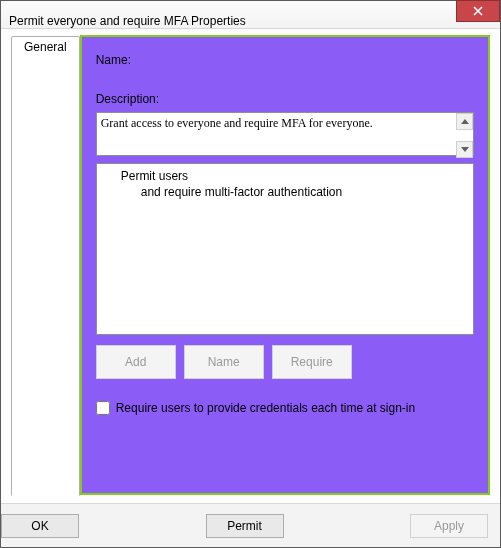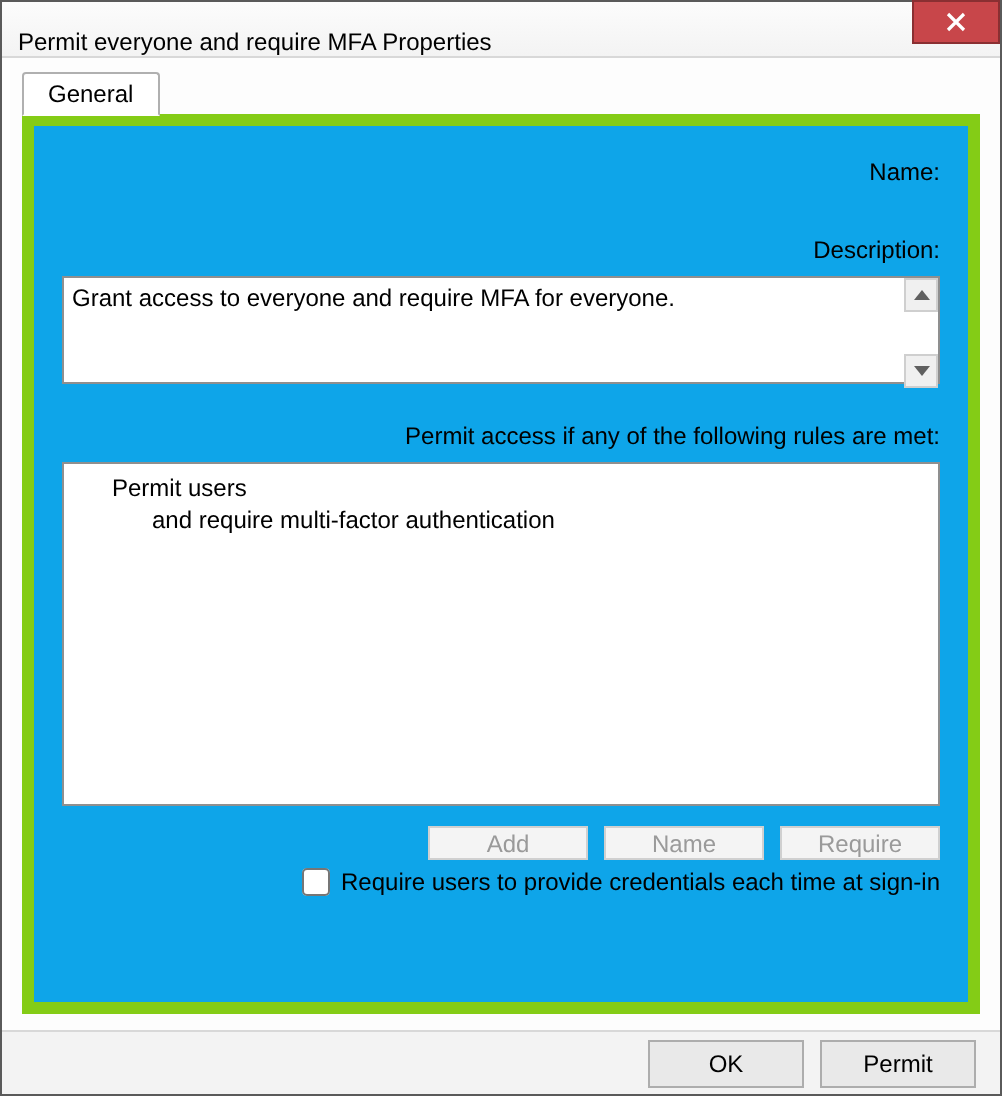--- a/index.html
+++ b/index.html
@@ -47,48 +47,47 @@
     align-items: center;
     justify-content: center;
     color: #fff;
   }
   .closebtn svg { display: block; }
   .client {
     flex: 1;
     background: #fdfdfd;
     padding: 6px 10px 8px 10px;
     display: flex;
-    flex-direction: column;
+    flex-direction: row;
   }
   .tabstrip {
     display: flex;
     position: relative;
     z-index: 2;
   }
   .tab {
     border: 1px solid #b0b0b0;
     border-bottom: 1px solid #fff;
     background: #fff;
     padding: 3px 12px;
     font-size: 12px;
     border-radius: 2px 2px 0 0;
     position: relative;
     top: 1px;
   }
   .tabpanel {
-    border: 6px solid #84cc16;
-    background: #0ea5e9;
+    border: 2px solid #84cc16;
+    background: #8b5cf6;
     flex: 1;
     padding: 14px 14px 10px 14px;
     display: flex;
     flex-direction: column;
     gap: 4px;
     position: relative;
     z-index: 1;
-    align-items: flex-end;
   }
   .label {
     font-size: 12px;
     margin-top: 2px;
     margin-bottom: 2px;
   }
   .textbox {
     width: 100%;
     height: 22px;
     border: 1px solid #8f8f8f;
@@ -96,24 +95,24 @@
     font-family: inherit;
     font-size: 12px;
     background: #fff;
   }
   .descwrap {
     position: relative;
     width: 100%;
   }
   .descbox {
     width: 100%;
-    height: 54px;
+    height: 44px;
     border: 1px solid #8f8f8f;
     padding: 3px 20px 3px 4px;
-    font-family: Liberation Sans, sans-serif;
+    font-family: Liberation Serif, serif;
     font-size: 12px;
     resize: none;
     overflow: hidden;
     background: #fff;
   }
   .desc-scroll {
     position: absolute;
     right: 1px;
     top: 1px;
     bottom: 1px;
@@ -142,51 +141,51 @@
     white-space: pre;
     overflow: auto;
   }
   .btnrow {
     display: flex;
     gap: 8px;
     margin-top: 6px;
   }
   .btn {
     width: 80px;
-    height: 17px;
+    height: 34px;
     font-family: inherit;
     font-size: 12px;
     border: 1px solid #adadad;
     background: #e9e9e9;
     cursor: pointer;
   }
   .btn:disabled {
     color: #9a9a9a;
     background: #f4f4f4;
     border-color: #d0d0d0;
     cursor: default;
   }
   .checkrow {
     display: flex;
     align-items: center;
     gap: 6px;
-    margin-top: 0;
+    margin-top: 18px;
   }
   .checkrow input {
     width: 14px;
     height: 14px;
     margin: 0;
   }
   .footer {
-    height: 32px;
+    height: 44px;
     border-top: 1px solid #d8d8d8;
     background: #f3f3f3;
     display: flex;
     align-items: center;
-    justify-content: flex-end;
+    justify-content: space-between;
     gap: 8px;
     padding-right: 12px;
   }
   .footer .btn { width: 78px; height: 24px; }
   .spacer { flex:1; }
 </style>
 </head>
 <body>
 
 <div class="window">
@@ -217,21 +216,20 @@
               </svg>
           </div>
           <div class="scrollbtn">
             <svg width="8" height="5" viewBox="0 0 8 5">
                 <path d="M0 0 L4 5 L8 0 Z" fill="#606060"></path>
               </svg>
           </div>
         </div>
       </div>
 
-      <div class="label" style="margin-top:12px">Permit access if any of the following rules are met:</div>
       <div class="ruleslist">Permit users
       and require multi-factor authentication</div>
 
       <div class="btnrow">
         <button class="btn" disabled="">Add</button>
         <button class="btn" disabled="">Name</button>
         <button class="btn" disabled="">Require</button>
       </div>
 
       <div class="checkrow">
@@ -239,14 +237,15 @@
         <span>Require users to provide credentials each time at sign-in</span>
       </div>
 
       <div class="spacer"></div>
     </div>
   </div>
 
   <div class="footer">
     <button class="btn">OK</button>
     <button class="btn">Permit</button>
+    <button class="btn" disabled="">Apply</button>
   </div>
 </div>
 
 </body></html>

